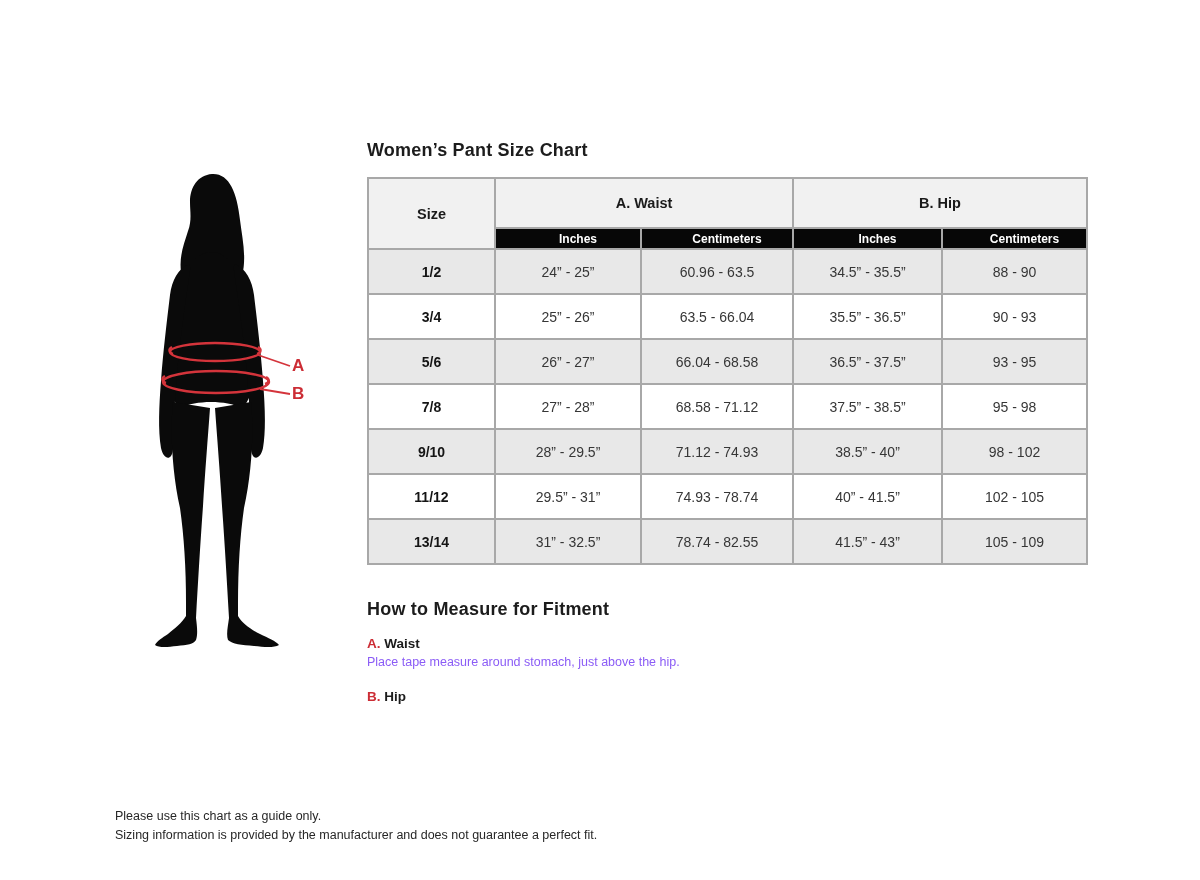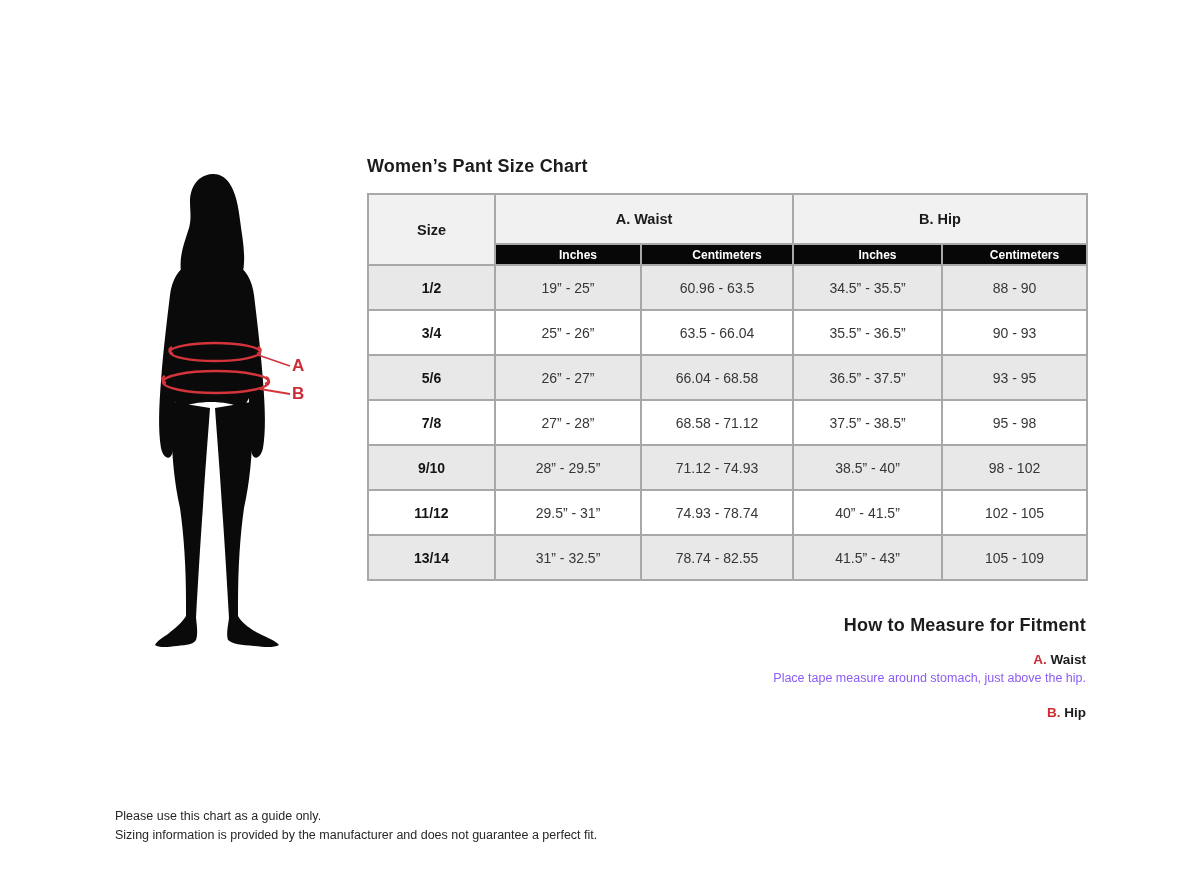--- a/index.html
+++ b/index.html
@@ -9,33 +9,33 @@
 
   
   .logo { position:absolute; left:112px; top:50px; width:190px; height:58px; }
 
   
   .figure { position:absolute; left:146px; top:168px; width:160px; height:490px; }
 
   
   .main { position:absolute; left:367px; top:140px; width:719px; }
   .chart-title, .fitment-title { font-size:18px; font-weight:bold; color:#1c1c1c; letter-spacing:.2px; }
-  .chart-title { margin:16px 0 16px 0; }
+  .chart-title { margin:0 0 16px 0; }
 
   table.size-chart { width:719px; border-collapse:collapse; table-layout:fixed; }
   table.size-chart th, table.size-chart td { border:2px solid #a8a8a8; text-align:center; vertical-align:middle; }
   .col-size{width:127px}.col-win{width:146px}.col-wcm{width:152px}.col-hin{width:149px}.col-hcm{width:145px}
   tr.group-row th { height:50px; background:#f1f1f1; font-size:14.5px; font-weight:bold; color:#1a1a1a; }
   tr.unit-row th { height:21px; background:#070707; color:#ffffff; font-size:12px; font-weight:bold;padding-left:20px; }
   th.size-head { background:#f1f1f1; font-size:14.5px; color:#1a1a1a;margin-left:21px; }
   tbody td { height:45px; font-size:14px; color:#363636; background:#ffffff; }
   tbody tr:nth-child(odd) td { background:#e8e8e8; }
   tbody td.size-cell { font-weight:bold; color:#141414; }
 
-  .fitment { margin-top:34px;text-align:right; }
+  .fitment { margin-top:34px; }
   .fit-item { margin-top:16px; }
   .fit-item + .fit-item { margin-top:20px; }
   .fit-name { font-size:13.5px; font-weight:bold; color:#1c1c1c; }
   .fit-letter { color:#cc2d35; }
   .fit-desc { margin-top:4px; font-size:12.5px; color:#8b5cf6; }
 
   .footer { position:absolute; left:115px; top:807px; font-size:12.5px; line-height:19px; color:#272727; }
 </style>
 </head>
 <body>
@@ -88,21 +88,21 @@
         <tr class="unit-row">
           <th>Inches</th>
           <th>Centimeters</th>
           <th>Inches</th>
           <th>Centimeters</th>
         </tr>
       </thead>
       <tbody>
         <tr>
           <td class="size-cell">1/2</td>
-          <td>19” - 25”</td>
+          <td>24” - 25”</td>
           <td>60.96 - 63.5</td>
           <td>34.5” - 35.5”</td>
           <td>88 - 90</td>
         </tr>
         <tr>
           <td class="size-cell">3/4</td>
           <td>25” - 26”</td>
           <td>63.5 - 66.04</td>
           <td>35.5” - 36.5”</td>
           <td>90 - 93</td>

